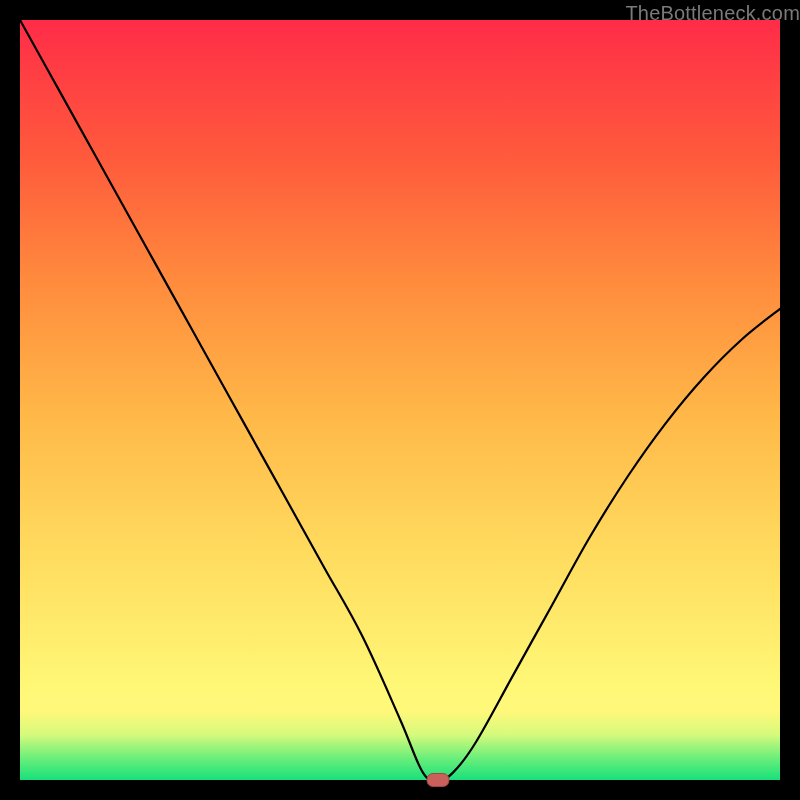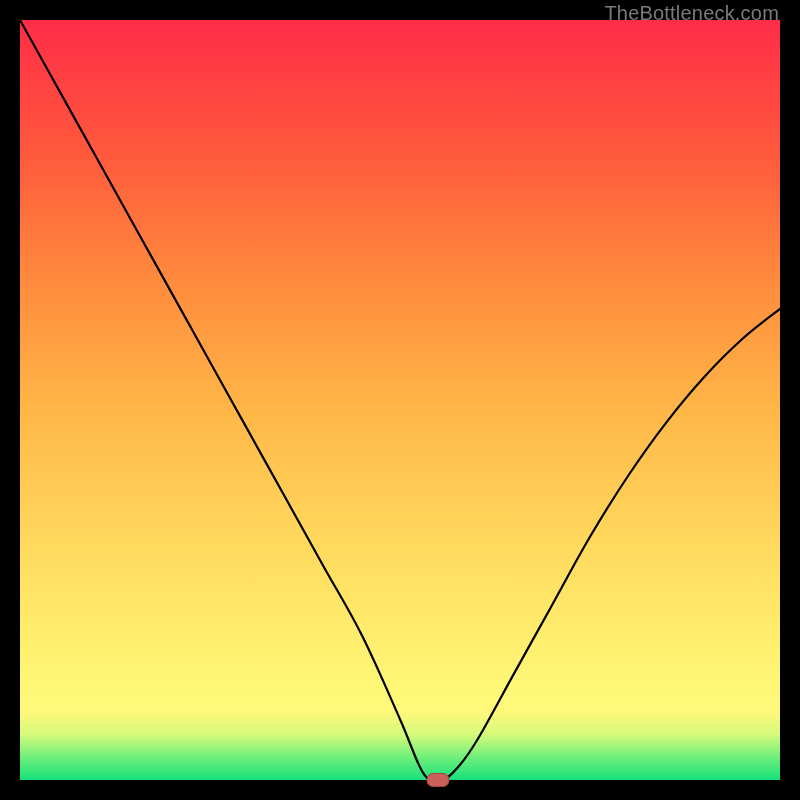--- a/index.html
+++ b/index.html
@@ -52,21 +52,21 @@
     stroke-linecap: round;
   }
   .marker {
     fill: #c9605b;
     stroke: #a8443f;
     stroke-width: 1;
   }
   .watermark {
     position: absolute;
     top: 2px;
-    right: 21px;
+    right: 0;
     color: #7a7a7a;
     font-size: 20px;
     letter-spacing: 0.2px;
     user-select: none;
   }
 </style>
 </head>
 <body>
 
 <div class="frame">

